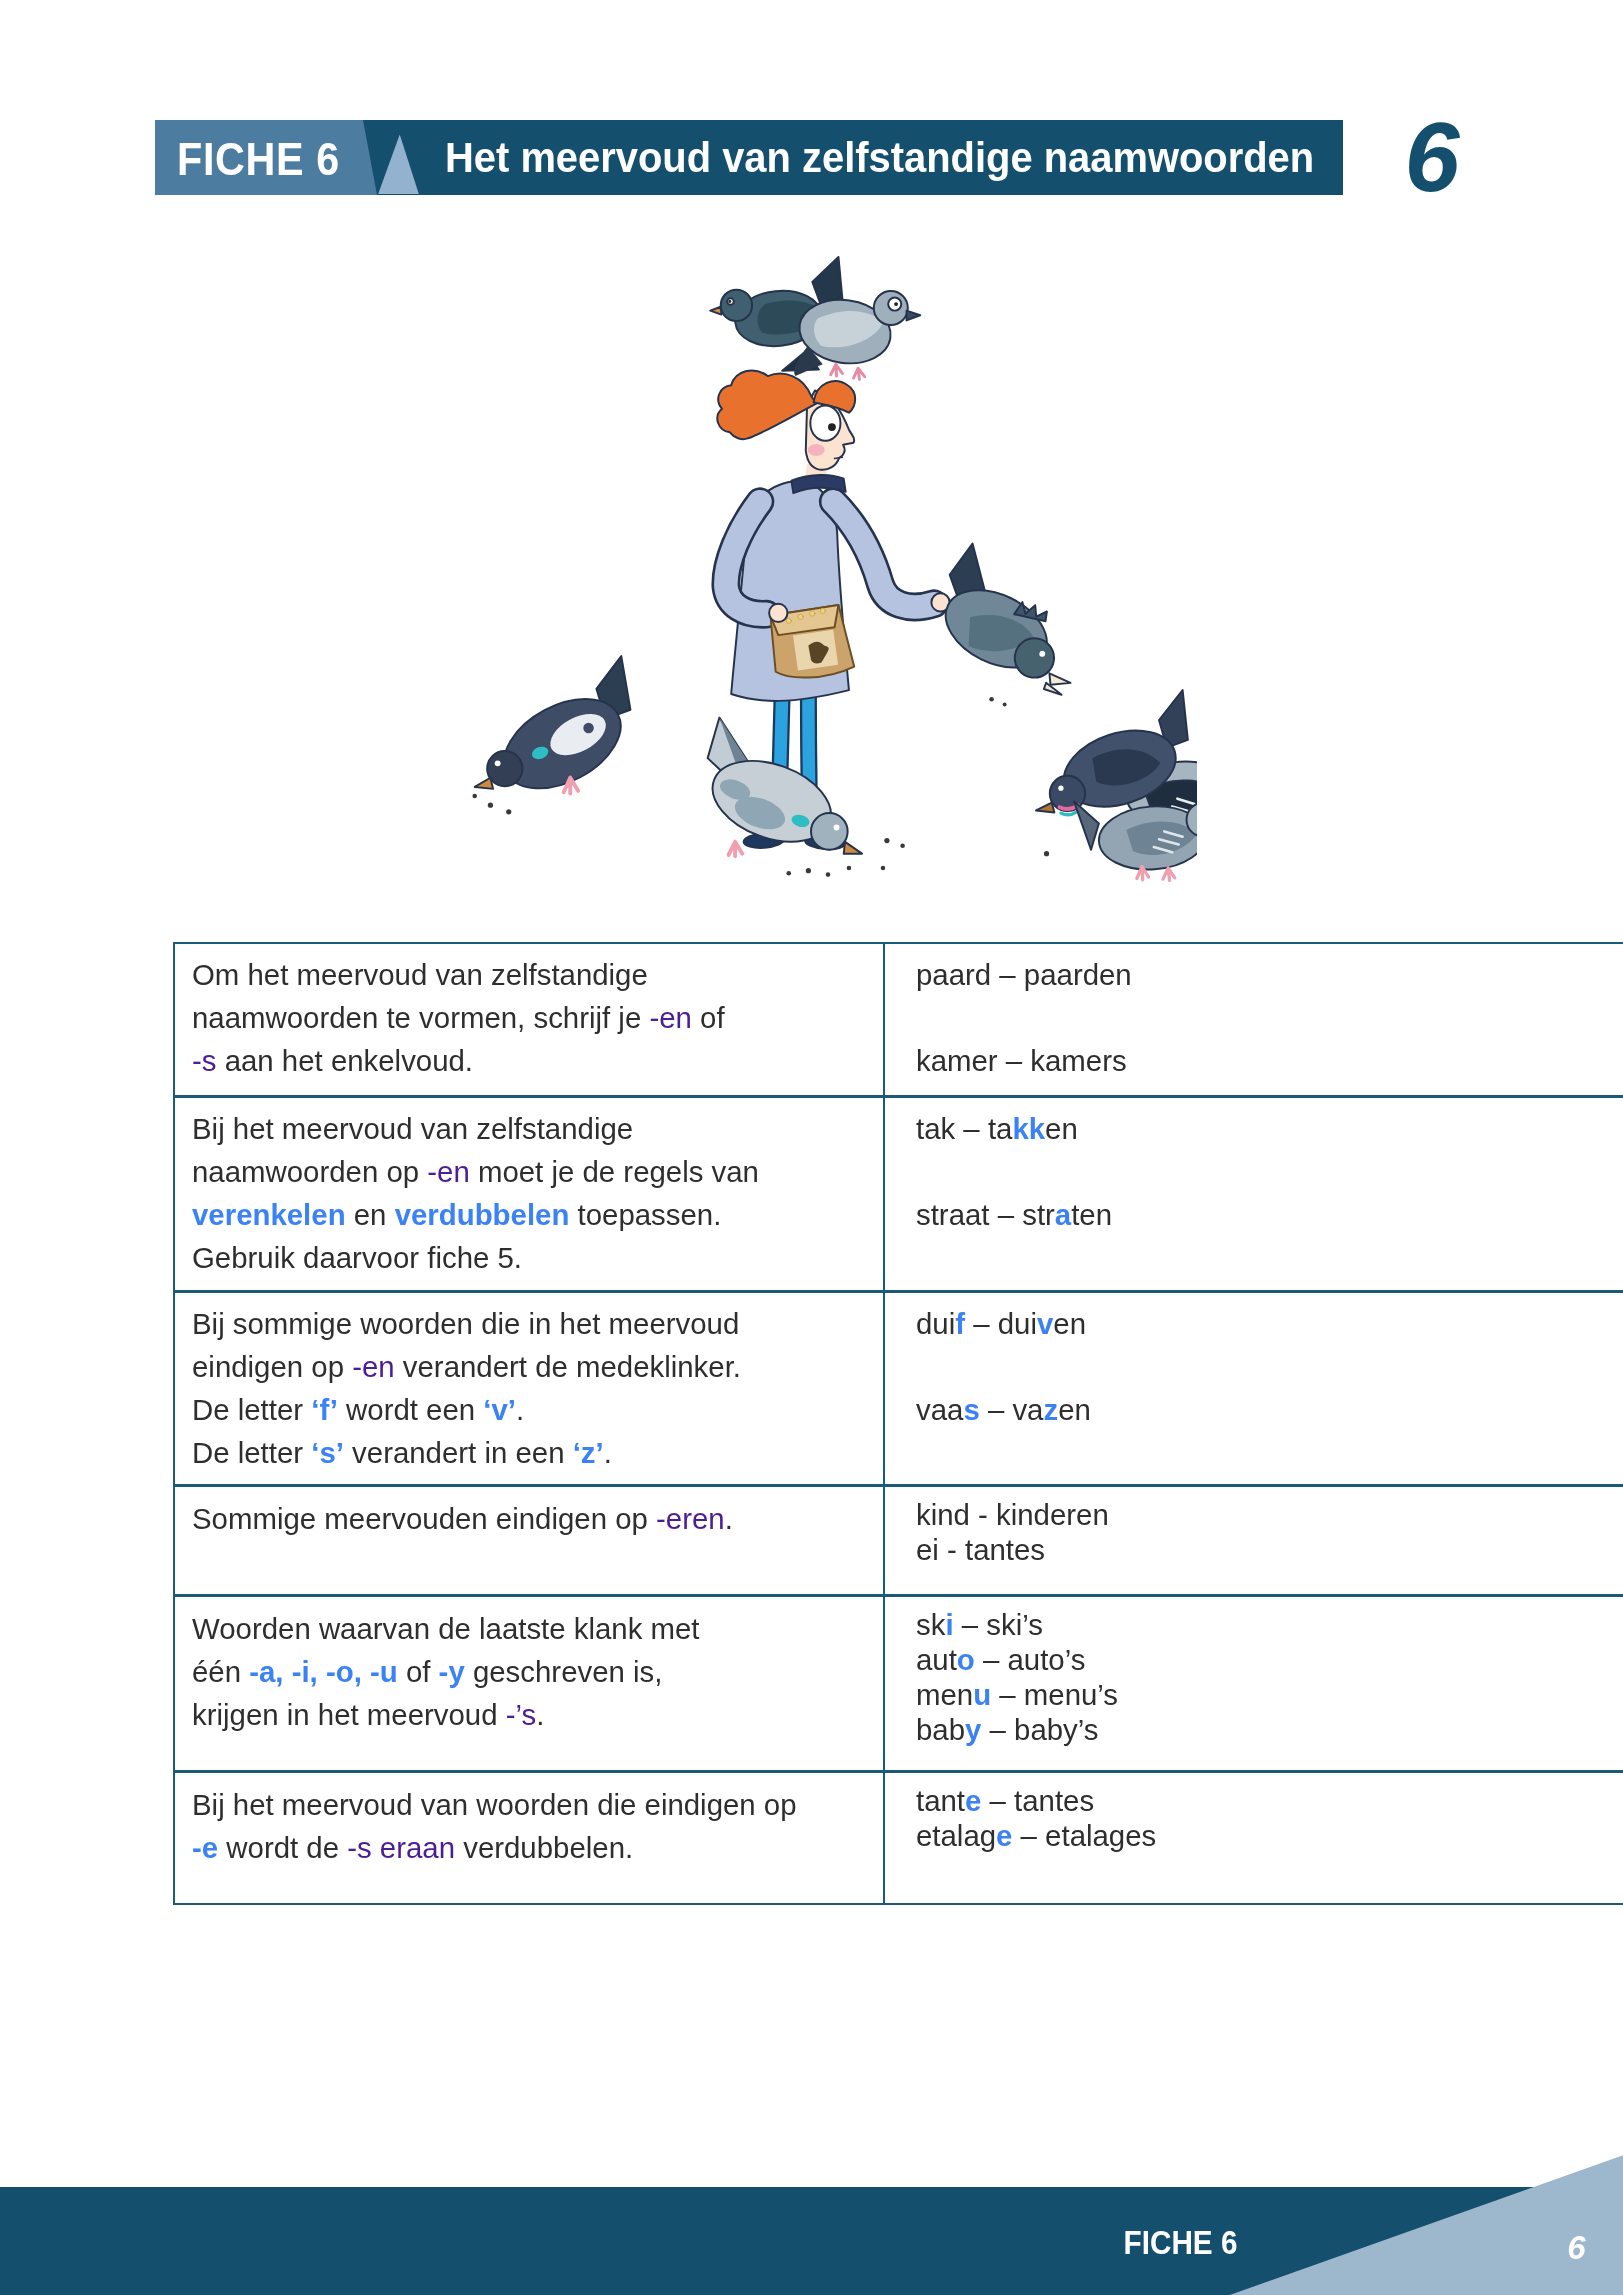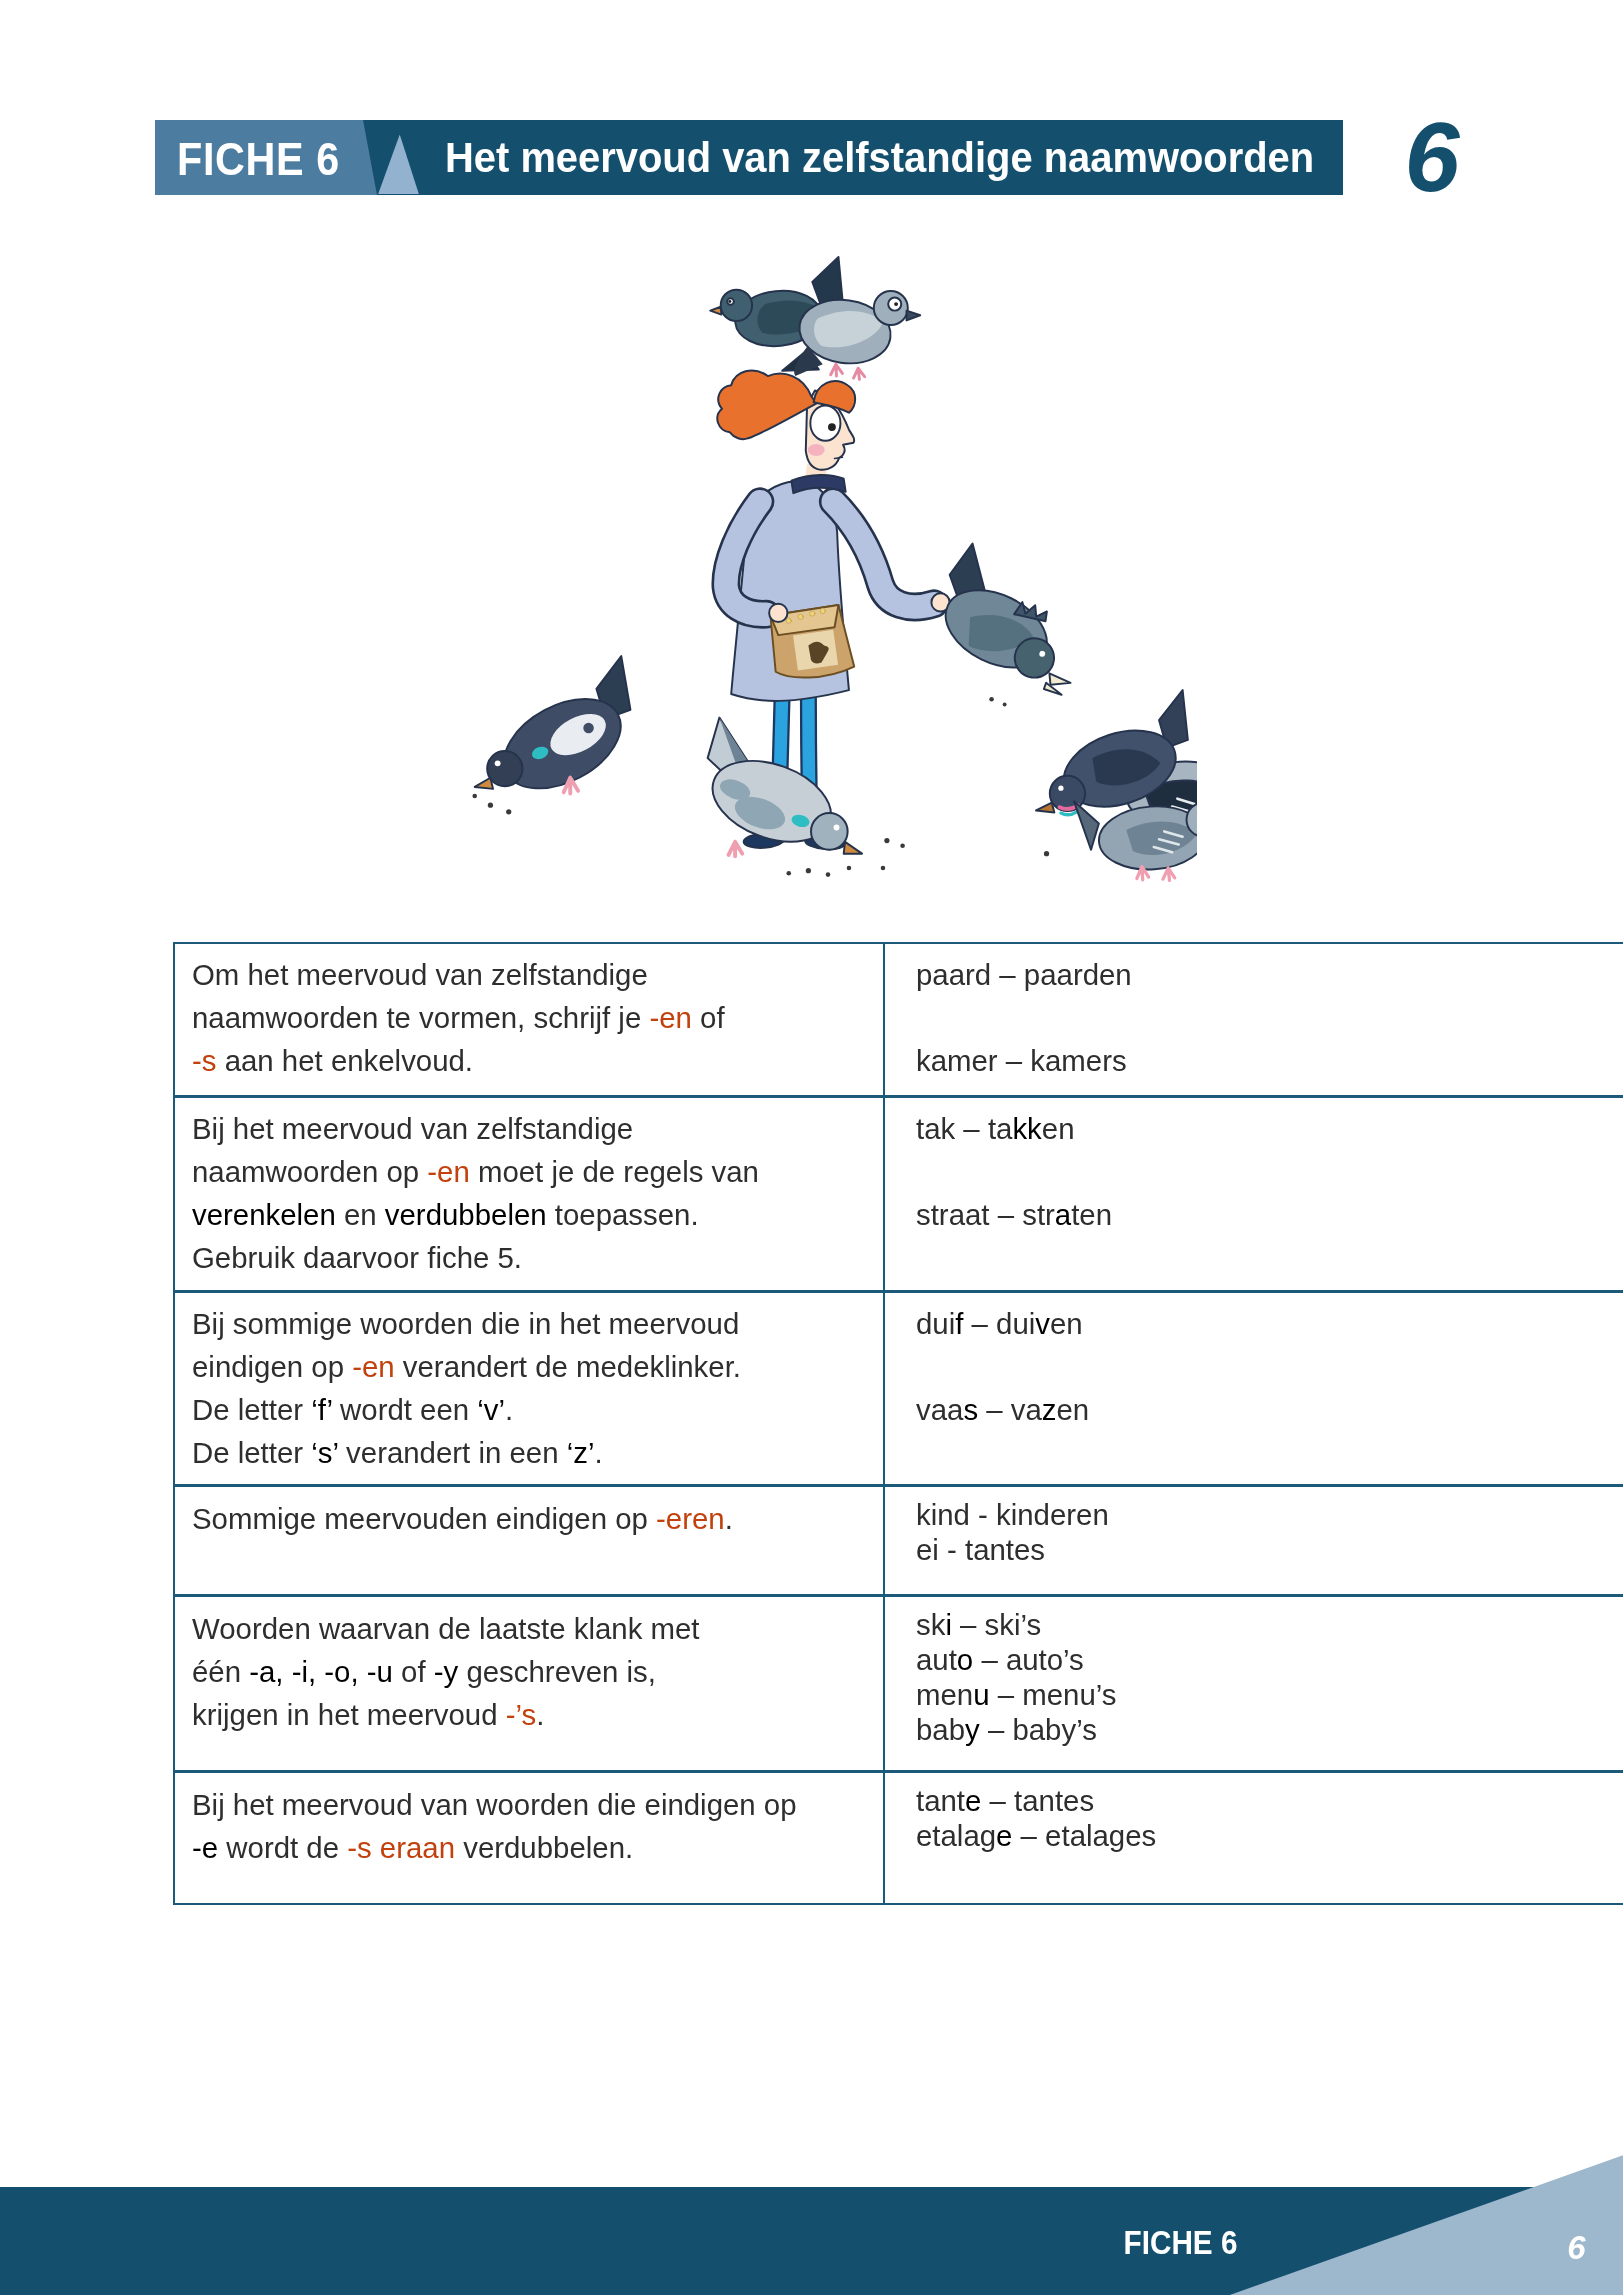--- a/index.html
+++ b/index.html
@@ -31,22 +31,22 @@
   .t-row:nth-child(1) .cell{min-height:151px;}
   .t-row:nth-child(2) .cell{min-height:176px;}
   .t-row:nth-child(3) .cell{min-height:181px;}
   .t-row:nth-child(4) .cell{min-height:107px;}
   .t-row:nth-child(5) .cell{min-height:173px;}
   .t-row:nth-child(6) .cell{min-height:130px;}
   .line{font-size:29.4px;line-height:43px;color:#2e2e2e;white-space:nowrap;}
   .cell-right.wide .line + .line{margin-top:43px;}
   .cell-right.tight .line{line-height:35px;}
   span.n{font-weight:normal;}
-  span.b{font-weight:normal;color:#000000;}
-  span.c{color:#c2410c;}
+  span.b{font-weight:bold;color:#3b82f6;}
+  span.c{color:#4c1d95;}
   
   .footer-bar{position:absolute;left:0;top:2187px;width:1623px;height:109px;background:#14506e;}
   .footer-wedge{position:absolute;left:1227px;top:2155px;width:397px;height:141px;background:#9db7cc;
     clip-path:polygon(100% 0,100% 100%,0 100%);}
   .footer-fiche{position:absolute;left:1112px;top:2224px;width:137px;text-align:center;color:#fff;
     font-size:33px;font-weight:bold;transform:scaleX(.9);white-space:nowrap;}
   .footer-number{position:absolute;left:1557px;top:2229px;width:39px;text-align:center;color:#fff;
     font-size:33px;font-weight:bold;font-style:italic;}
 </style>
 </head>

